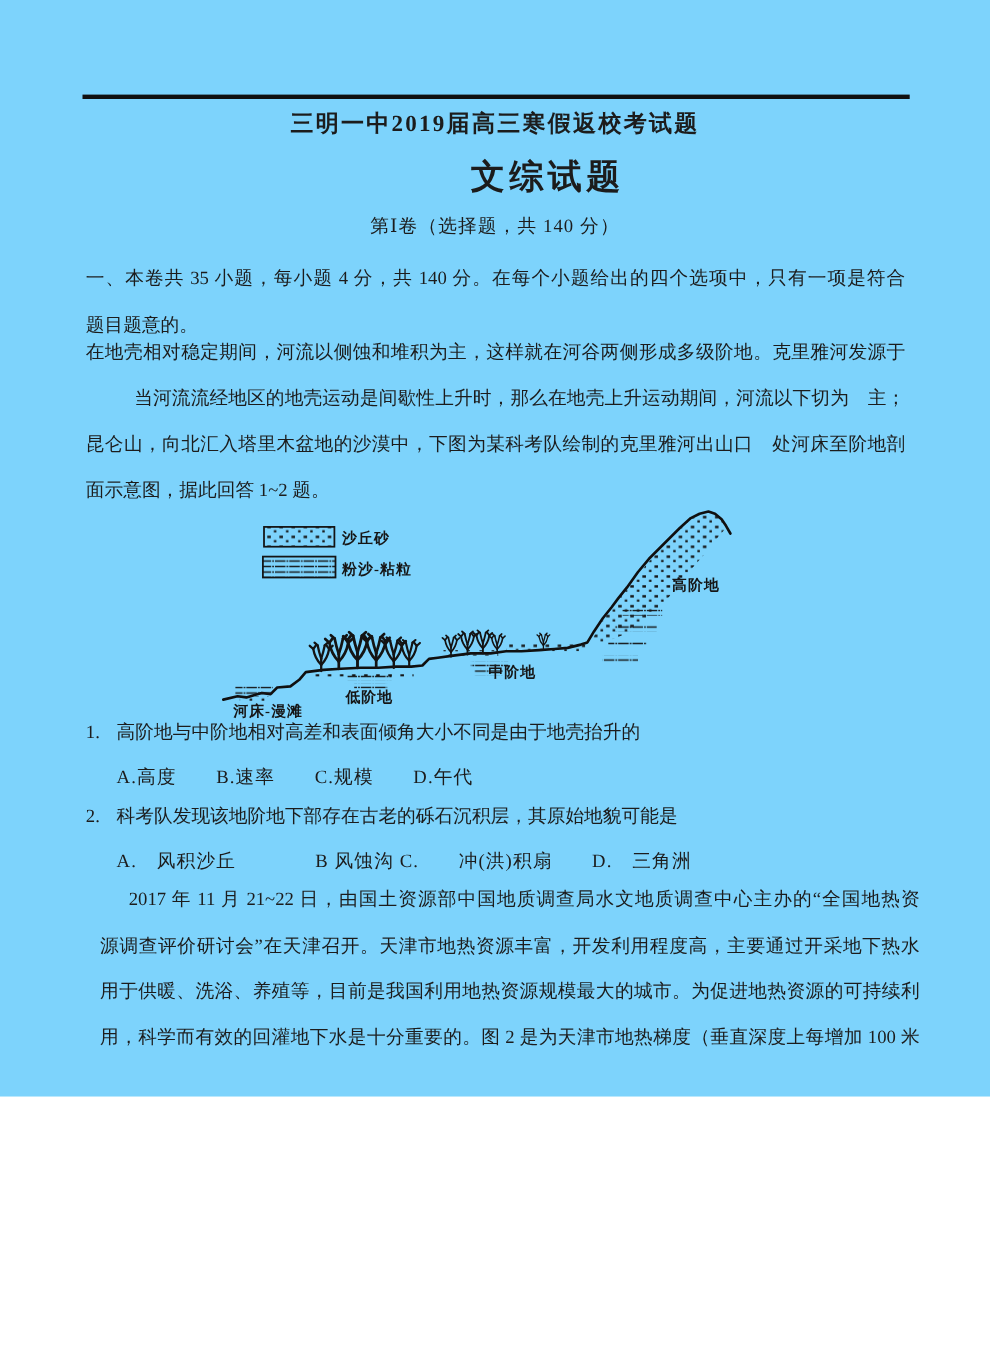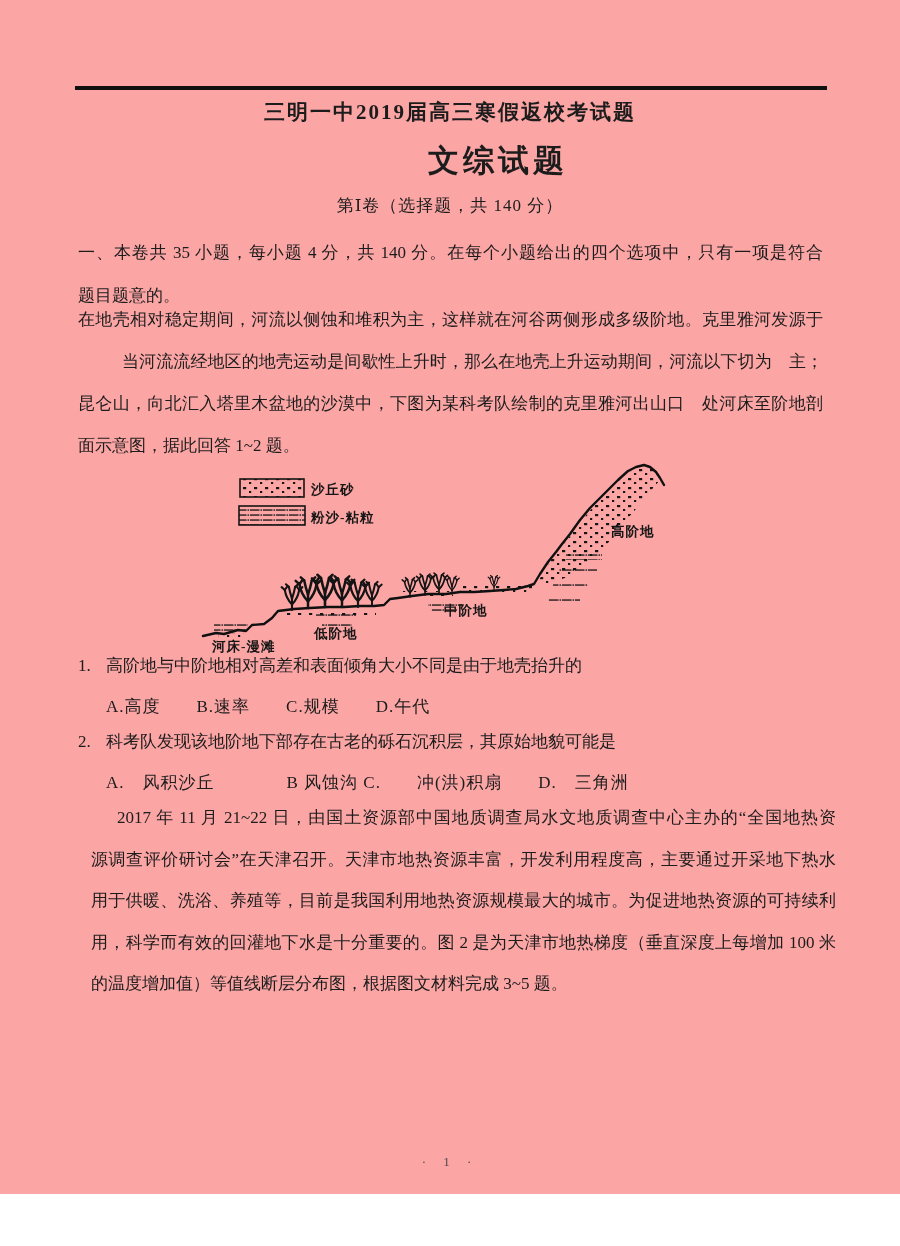--- a/index.html
+++ b/index.html
@@ -1,20 +1,20 @@
 <!DOCTYPE html>
 <html><head>
 <meta charset="utf-8">
 <style>
   html,body { margin:0; padding:0; background:#ffffff; }
   .page {
     position:relative;
-    width:900px; height:1194px;
+    width:900px; height:997px;
     margin:0 auto;
-    background:#fca5a5;
+    background:#7dd3fc;
     font-family:"Liberation Serif","DejaVu Serif",serif;
     color:#1c1c1c;
     overflow:hidden;
   }
   .rule {
     position:absolute; top:86px; left:75px;
     width:752px; height:4px; background:#101010;
   }
   .school-title {
     position:absolute; top:98px; left:0; width:100%;
@@ -171,18 +171,17 @@
       <span class="qtext">科考队发现该地阶地下部存在古老的砾石沉积层，其原始地貌可能是</span>
     </div>
     <div class="opts">A.　风积沙丘　　　　B 风蚀沟 C.　　冲(洪)积扇　　D.　三角洲</div>
   </div>
 
   <div class="block p2">
     <div class="jline ind2">2017 年 11 月 21~22 日，由国土资源部中国地质调查局水文地质调查中心主办的“全国地热资</div>
     <div class="jline">源调查评价研讨会”在天津召开。天津市地热资源丰富，开发利用程度高，主要通过开采地下热水</div>
     <div class="jline">用于供暖、洗浴、养殖等，目前是我国利用地热资源规模最大的城市。为促进地热资源的可持续利</div>
     <div class="jline">用，科学而有效的回灌地下水是十分重要的。图 2 是为天津市地热梯度（垂直深度上每增加 100 米</div>
-    <div class="lline">的温度增加值）等值线断层分布图，根据图文材料完成 3~5 题。</div>
   </div>
 
   <div class="footer">· 1 ·</div>
 
 </div>
 
 </body></html>

